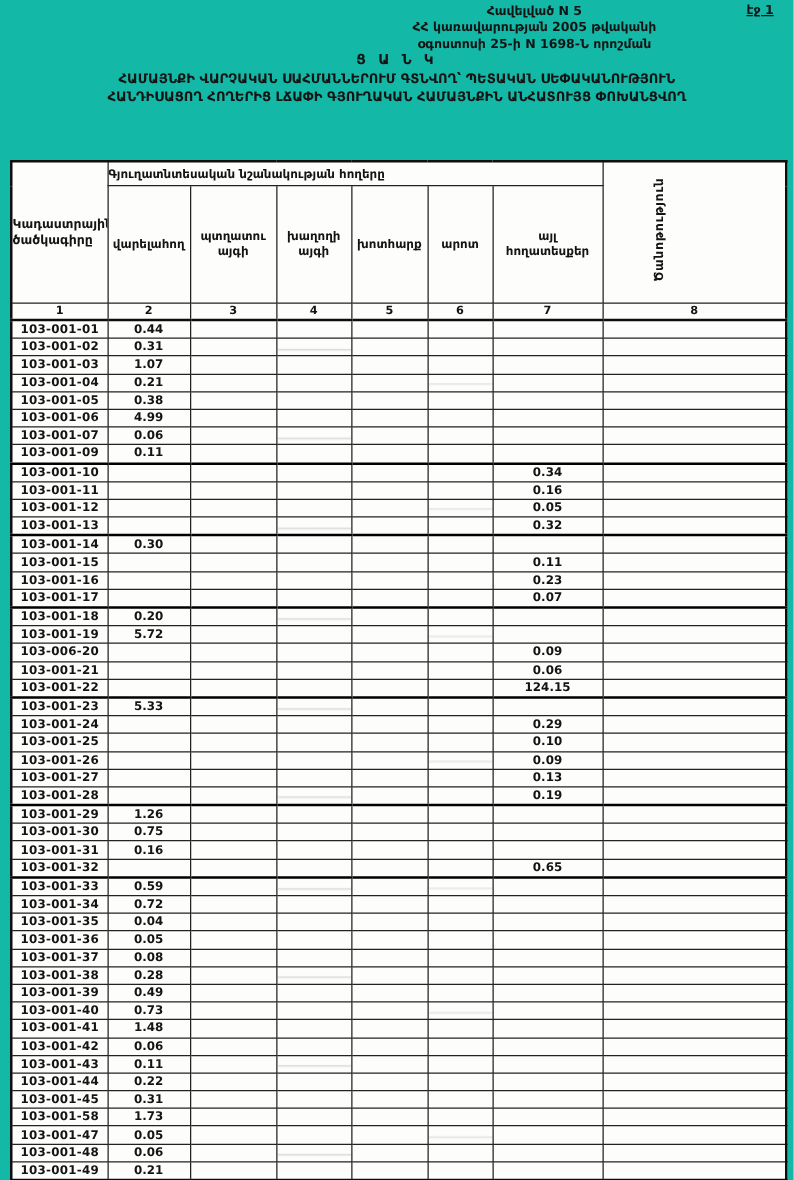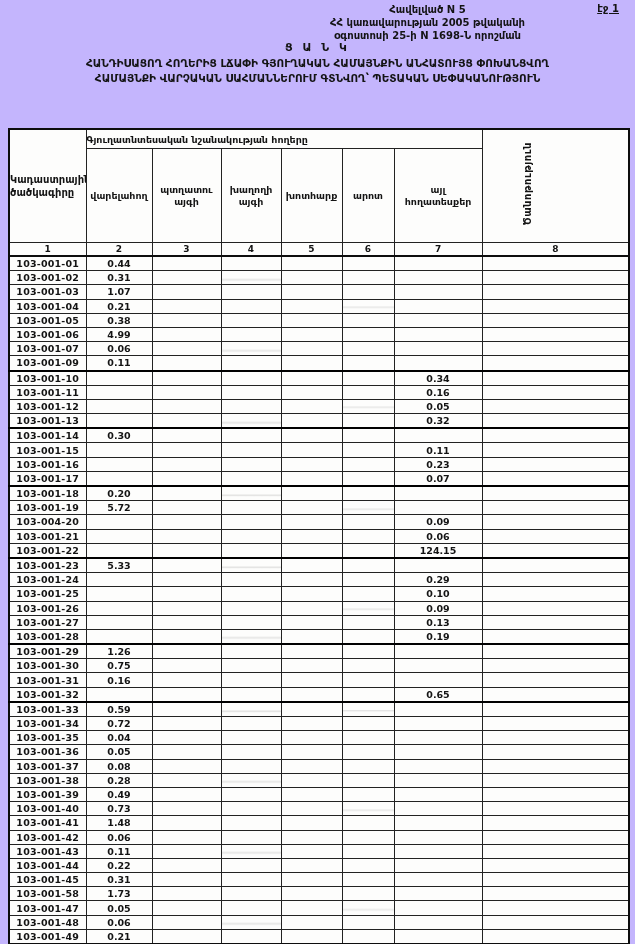--- a/index.html
+++ b/index.html
@@ -4,21 +4,21 @@
 <style>
   html,body{margin:0;padding:0;}
   body{
     width:635px;height:944px;
     background:#f4f4f2;
     font-family:"DejaVu Sans",sans-serif;
     color:#141414;
   }
   .page{
     position:relative;width:635px;height:944px;
-    background:#c4b5fd;overflow:hidden;
+    background:#14b8a6;overflow:hidden;
   }
   .corner-header{
     position:absolute;top:3px;left:255px;width:345px;
     text-align:center;font-size:10px;font-weight:bold;line-height:1.3;
     white-space:nowrap;
   }
   .page-num{
     position:absolute;top:3px;right:16px;
     font-size:10px;font-weight:bold;text-decoration:underline;
   }
@@ -85,22 +85,22 @@
 
   <div class="corner-header">
     <div>Հավելված N 5</div>
     <div>ՀՀ կառավարության 2005 թվականի</div>
     <div>օգոստոսի 25-ի N 1698-Ն որոշման</div>
   </div>
   <div class="page-num">էջ 1</div>
 
   <div class="doc-title">
     <div class="tsank">Ց Ա Ն Կ</div>
+    <div>ՀԱՄԱՅՆՔԻ ՎԱՐՉԱԿԱՆ ՍԱՀՄԱՆՆԵՐՈՒՄ ԳՏՆՎՈՂ՝ ՊԵՏԱԿԱՆ ՍԵՓԱԿԱՆՈՒԹՅՈՒՆ</div>
     <div>ՀԱՆԴԻՍԱՑՈՂ ՀՈՂԵՐԻՑ ԼՃԱՓԻ ԳՅՈՒՂԱԿԱՆ ՀԱՄԱՅՆՔԻՆ ԱՆՀԱՏՈՒՅՑ ՓՈԽԱՆՑՎՈՂ</div>
-    <div>ՀԱՄԱՅՆՔԻ ՎԱՐՉԱԿԱՆ ՍԱՀՄԱՆՆԵՐՈՒՄ ԳՏՆՎՈՂ՝ ՊԵՏԱԿԱՆ ՍԵՓԱԿԱՆՈՒԹՅՈՒՆ</div>
   </div>
 
   <table class="land">
     <colgroup>
       <col style="width:77px">
       <col style="width:66px">
       <col style="width:69px">
       <col style="width:60px">
       <col style="width:61px">
       <col style="width:52px">
@@ -307,21 +307,21 @@
           <td class="code">103-001-19</td>
           <td>5.72</td>
           <td></td>
           <td></td>
           <td></td>
           <td></td>
           <td></td>
           <td></td>
         </tr>
         <tr>
-          <td class="code">103-004-20</td>
+          <td class="code">103-006-20</td>
           <td></td>
           <td></td>
           <td></td>
           <td></td>
           <td></td>
           <td>0.09</td>
           <td></td>
         </tr>
         <tr>
           <td class="code">103-001-21</td>

